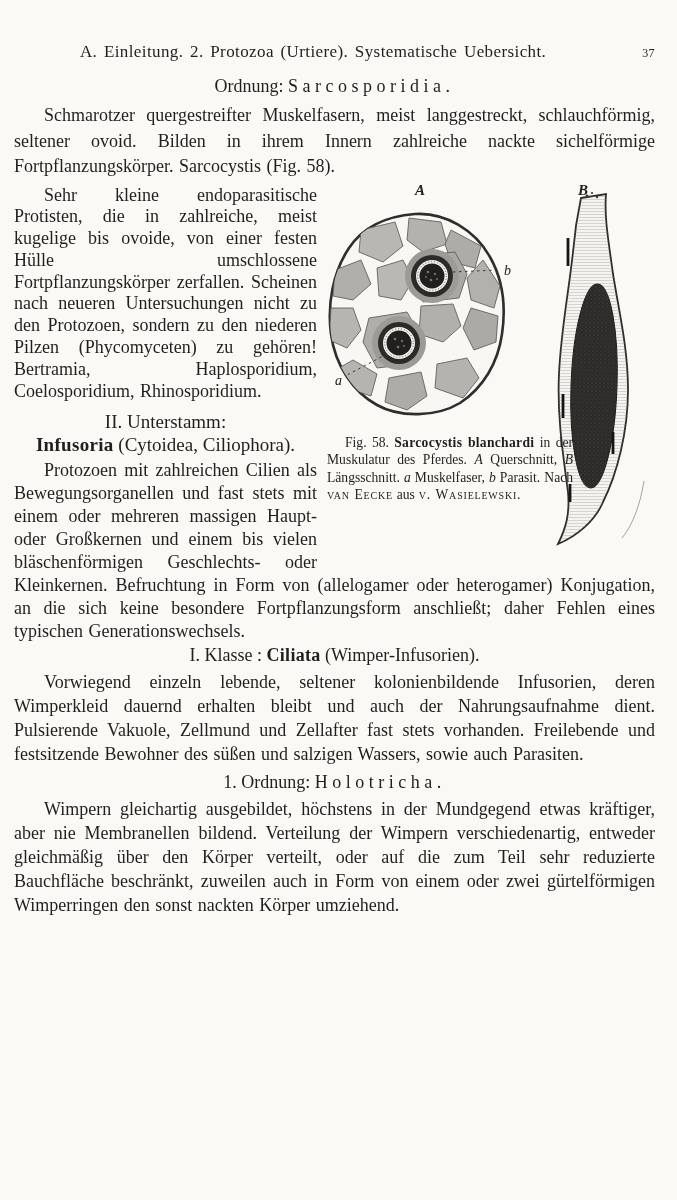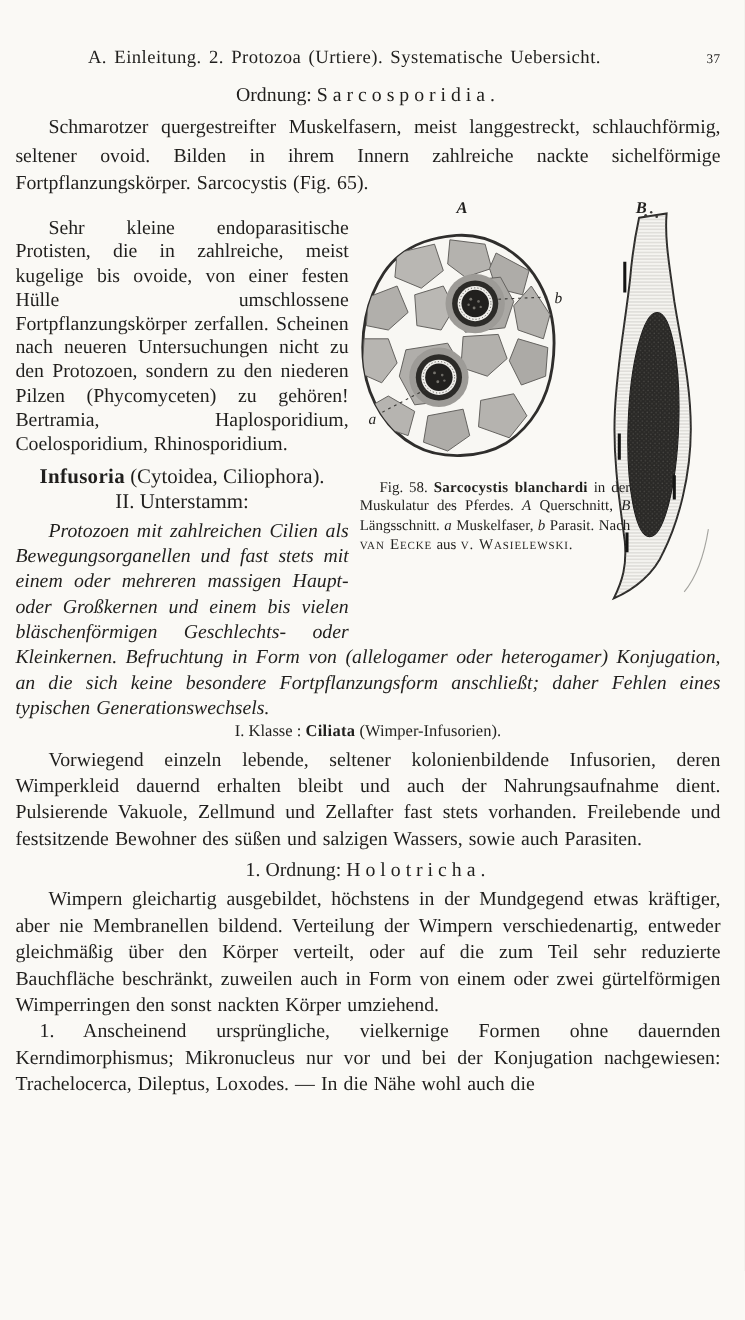--- a/index.html
+++ b/index.html
@@ -13,34 +13,34 @@
   .content{padding:42px 22px 0 14px;}
 
   
   .runhead{display:flex; align-items:baseline; font-size:17px; letter-spacing:.4px; word-spacing:2px;}
   .runhead-title{flex:1; text-align:center; padding-right:30px;}
   .page-number{font-size:12px; font-weight:normal;}
 
   
   .h-center{font-weight:normal; font-size:18px; text-align:center; margin:0;}
   .h-sarco{margin:14px 0 6px;}
-  .h-klasse{margin:2px 0 4px; font-size:15px;}
+  .h-klasse{margin:2px 0 4px; font-size:18px;}
   .h-holo{margin:6px 0 4px;}
   .h-gymno{margin:6px 0 4px;}
   .gesperrt{letter-spacing:4.5px;}
   .h-klasse b{letter-spacing:.3px;}
 
   
   p.body{
     margin:0; font-size:18px; line-height:24px; text-align:justify;
     text-indent:30px; word-spacing:1px; hyphens:auto;
   }
   p.first{line-height:25.5px;}
-  p.colpara{line-height:21.8px; margin-top:17px;}
-  p.infus{line-height:23px; margin-top:3px;font-style:italic;}
+  p.colpara{line-height:21.8px; margin-top:5px;}
+  p.infus{line-height:23px; margin-top:3px;}
   p.genera{margin-top:0; text-indent:22px;}
 
   
   .h-haplo{font-weight:normal; font-size:18.5px; margin:10px 0 2px; padding-left:16px;}
   .h-unterstamm{font-size:19px; text-align:center; line-height:23px; margin:8px 0 2px;}
   .h-unterstamm b{letter-spacing:.3px;}
 
   
   figure.fig58{
     float:right; width:330px; height:384px; margin:4px 0 4px 8px; padding:0;
@@ -68,21 +68,21 @@
 <div class="page">
   <div class="content">
 
     <div class="runhead">
       <div class="runhead-title">A. Einleitung.  2. Protozoa (Urtiere).  Systematische Uebersicht.</div>
       <div class="page-number">37</div>
     </div>
 
     <h2 class="h-center h-sarco"><span>Ordnung: </span><span class="gesperrt">Sarcosporidia.</span></h2>
 
-    <p class="body first">Schmarotzer quergestreifter Muskelfasern, meist langgestreckt, schlauchförmig, seltener ovoid.  Bilden in ihrem Innern zahlreiche nackte sichelförmige Fortpflanzungskörper.  Sarcocystis (Fig. 65).</p>
+    <p class="body first">Schmarotzer quergestreifter Muskelfasern, meist langgestreckt, schlauchförmig, seltener ovoid.  Bilden in ihrem Innern zahlreiche nackte sichelförmige Fortpflanzungskörper.  Sarcocystis (Fig. 58).</p>
 
     <figure class="fig58">
       <span class="figlabel labA">A</span>
       <span class="figlabel labB">B</span>
 
       <svg class="svgA" width="195" height="228" viewBox="0 0 195 228">
         <defs>
           <clipPath id="blobClip">
             <path d="M90,12 C120,10 150,28 165,55 C178,78 181,105 177,132 C173,161 158,186 135,201 C112,215 75,216 52,203 C28,190 10,163 6,132 C2,102 8,70 24,46 C40,22 64,14 90,12 Z"></path>
           </clipPath>
@@ -165,32 +165,31 @@
         <path d="M101,295 C97,320 89,340 79,352" stroke="#6b6a66" stroke-width="1" fill="none" opacity="0.6"></path>
       </svg>
 
       <figcaption class="cap"><span>Fig. 58.  </span><b>Sarcocystis blanchardi</b><span> in der Muskulatur des Pferdes.  </span><i>A</i><span> Querschnitt,  </span><i>B</i><span> Längsschnitt.  </span><i>a</i><span> Muskelfaser,  </span><i>b</i><span> Parasit.  Nach </span><span class="sc">van Eecke</span><span> aus </span><span class="sc">v. Wasielewski</span><span>.</span></figcaption>
     </figure>
 
 
     <p class="body colpara">Sehr kleine endoparasitische Protisten, die in zahlreiche, meist kugelige bis ovoide, von einer festen Hülle umschlossene Fortpflanzungskörper zerfallen. Scheinen nach neueren Untersuchungen nicht zu den Protozoen, sondern zu den niederen Pilzen (Phycomyceten) zu gehören! Bertramia, Haplosporidium, Coelosporidium, Rhinosporidium.</p>
 
     <div class="h-unterstamm">
+      <div>II. Unterstamm:</div>
       <div><b>Infusoria</b><span> (Cytoidea, Ciliophora).</span></div>
-      <div>II. Unterstamm:</div>
     </div>
 
     <p class="body infus">Protozoen mit zahlreichen Cilien als Bewegungsorganellen und fast stets mit einem oder mehreren massigen Haupt- oder Großkernen und einem bis vielen bläschenförmigen Geschlechts- oder Kleinkernen.  Befruchtung in Form von (allelogamer oder heterogamer) Konjugation, an die sich keine besondere Fortpflanzungsform anschließt; daher Fehlen eines typischen Generationswechsels.</p>
 
     <h2 class="h-center h-klasse"><span>I. Klasse : </span><b>Ciliata</b><span> (Wimper-Infusorien).</span></h2>
 
     <p class="body">Vorwiegend einzeln lebende, seltener kolonienbildende Infusorien, deren Wimperkleid dauernd erhalten bleibt und auch der Nahrungsaufnahme dient.  Pulsierende Vakuole, Zellmund und Zellafter fast stets vorhanden.  Freilebende und festsitzende Bewohner des süßen und salzigen Wassers, sowie auch Parasiten.</p>
 
     <h2 class="h-center h-holo"><span>1. Ordnung: </span><span class="gesperrt">Holotricha.</span></h2>
 
     <p class="body">Wimpern gleichartig ausgebildet, höchstens in der Mundgegend etwas kräftiger, aber nie Membranellen bildend.  Verteilung der Wimpern verschiedenartig, entweder gleichmäßig über den Körper verteilt, oder auf die zum Teil sehr reduzierte Bauchfläche beschränkt, zuweilen auch in Form von einem oder zwei gürtelförmigen Wimperringen den sonst nackten Körper umziehend.</p>
 
 
 
-    <p class="body genera">1. Anscheinend ursprüngliche, vielkernige Formen ohne dauernden Kerndimorphismus; Mikronucleus nur vor und bei der Konjugation nachgewiesen: Trachelocerca, Dileptus, Loxodes. — In die Nähe wohl auch die</p>
 
   </div>
 </div>
 
 </body></html>

